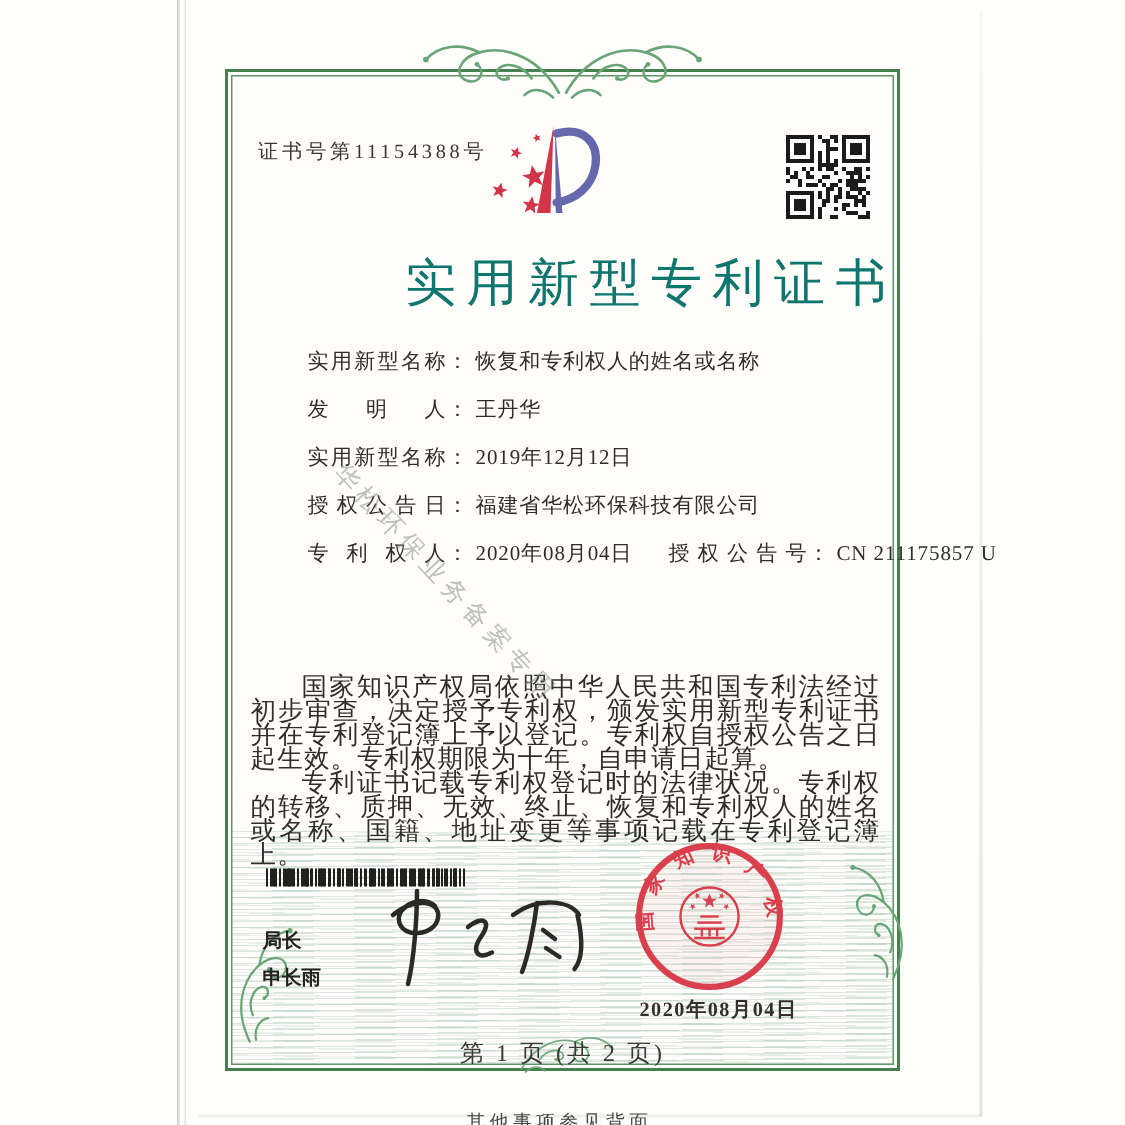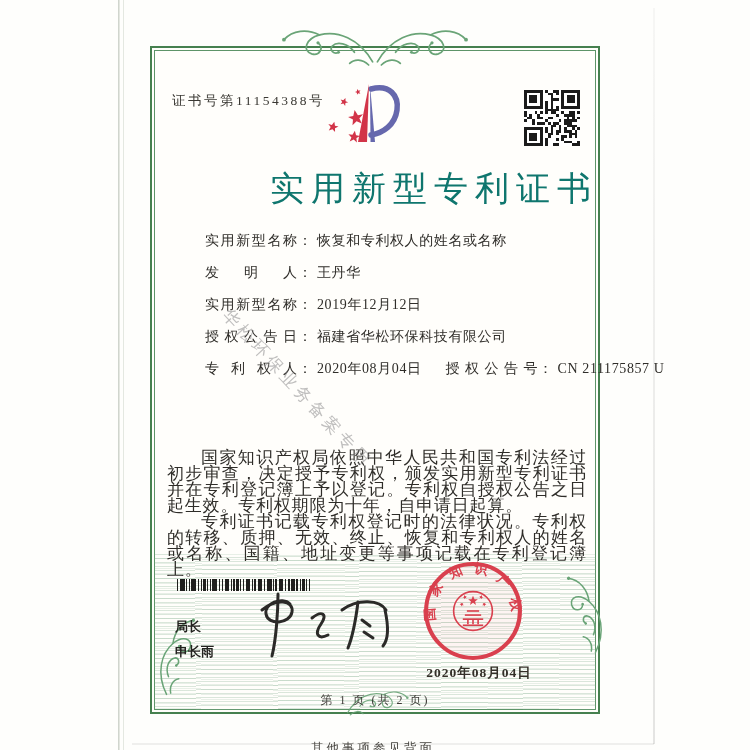--- a/index.html
+++ b/index.html
@@ -61,21 +61,21 @@
 
   .signer{left:23px;top:566px;z-index:3;font-size:13px;line-height:25px;font-weight:bold;
     color:#23221f;font-family:"Liberation Sans","DejaVu Sans",sans-serif;}
 
   .signature{left:90px;top:540px;width:160px;height:76px;z-index:4;}
 
   .seal{left:270px;top:512px;width:102px;height:102px;z-index:4;}
   .seal-date{left:262px;top:616px;width:130px;text-align:center;z-index:5;
     font-size:13.5px;font-weight:bold;letter-spacing:1px;color:#343029;}
 
-  .pagenum{left:0;right:0;top:644px;text-align:center;font-size:12px;
+  .pagenum{left:0;right:0;top:644px;text-align:center;font-size:16px;
     letter-spacing:2px;color:#3c3a36;z-index:3;}
 
   .note{position:absolute;left:150px;top:740px;width:446px;text-align:center;
     font-size:12.5px;letter-spacing:3px;color:#45433e;}
 
   
   .orn{position:absolute;color:#6aa477;z-index:2;pointer-events:none;}
   .orn svg{display:block;}
   .orn-top{left:128px;top:-26px;display:flex;}
   .orn-top svg:first-child{transform:scaleX(-1);}

